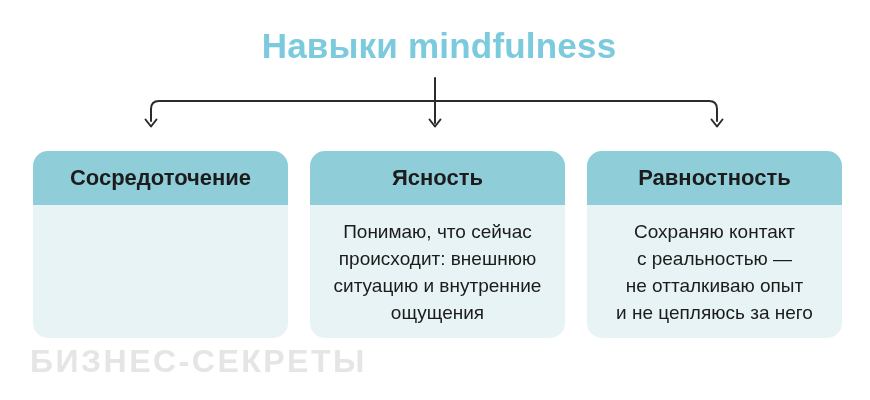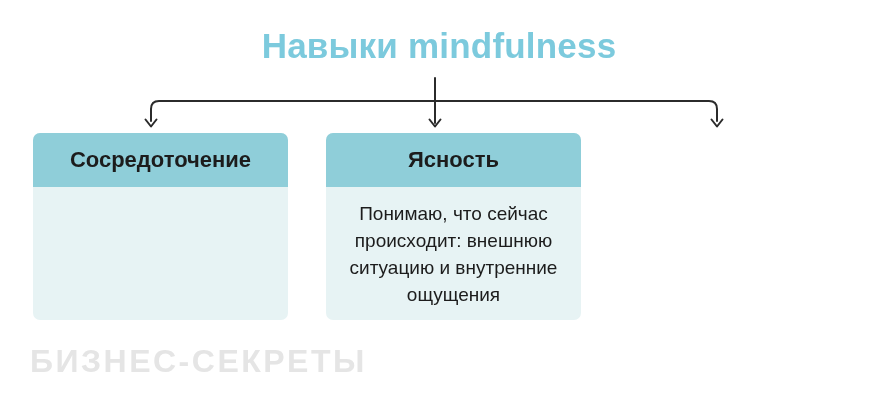--- a/index.html
+++ b/index.html
@@ -23,29 +23,29 @@
     letter-spacing: 0.2px;
     color: #7ccadd;
   }
   #connector {
     position: absolute;
     top: 0;
     left: 0;
   }
   .card {
     position: absolute;
-    top: 133px;
+    top: 151px;
     width: 255px;
     height: 187px;
-    border-radius: 7px;
+    border-radius: 15px;
     overflow: hidden;
     background: #e7f3f4;
   }
   .card-1 { left: 33px; }
-  .card-2 { left: 310px; margin-left: 16px; }
+  .card-2 { left: 310px; }
   .card-3 { left: 587px; }
   .card-header {
     height: 54px;
     background: #8fced9;
     display: flex;
     align-items: center;
     justify-content: center;
     font-size: 22px;
     font-weight: bold;
     color: #1c1c1c;
@@ -99,16 +99,23 @@
   </div>
 
   <div class="card card-2">
     <div class="card-header">Ясность</div>
     <div class="card-body">Понимаю, что сейчас
 происходит: внешнюю
 ситуацию и внутренние
 ощущения</div>
   </div>
 
+  <div class="card card-3">
+    <div class="card-header">Равностность</div>
+    <div class="card-body">Сохраняю контакт
+с реальностью —
+не отталкиваю опыт
+и не цепляюсь за него</div>
+  </div>
 
   <div class="watermark">БИЗНЕС-СЕКРЕТЫ</div>
 
 </div>
 
 </body></html>

